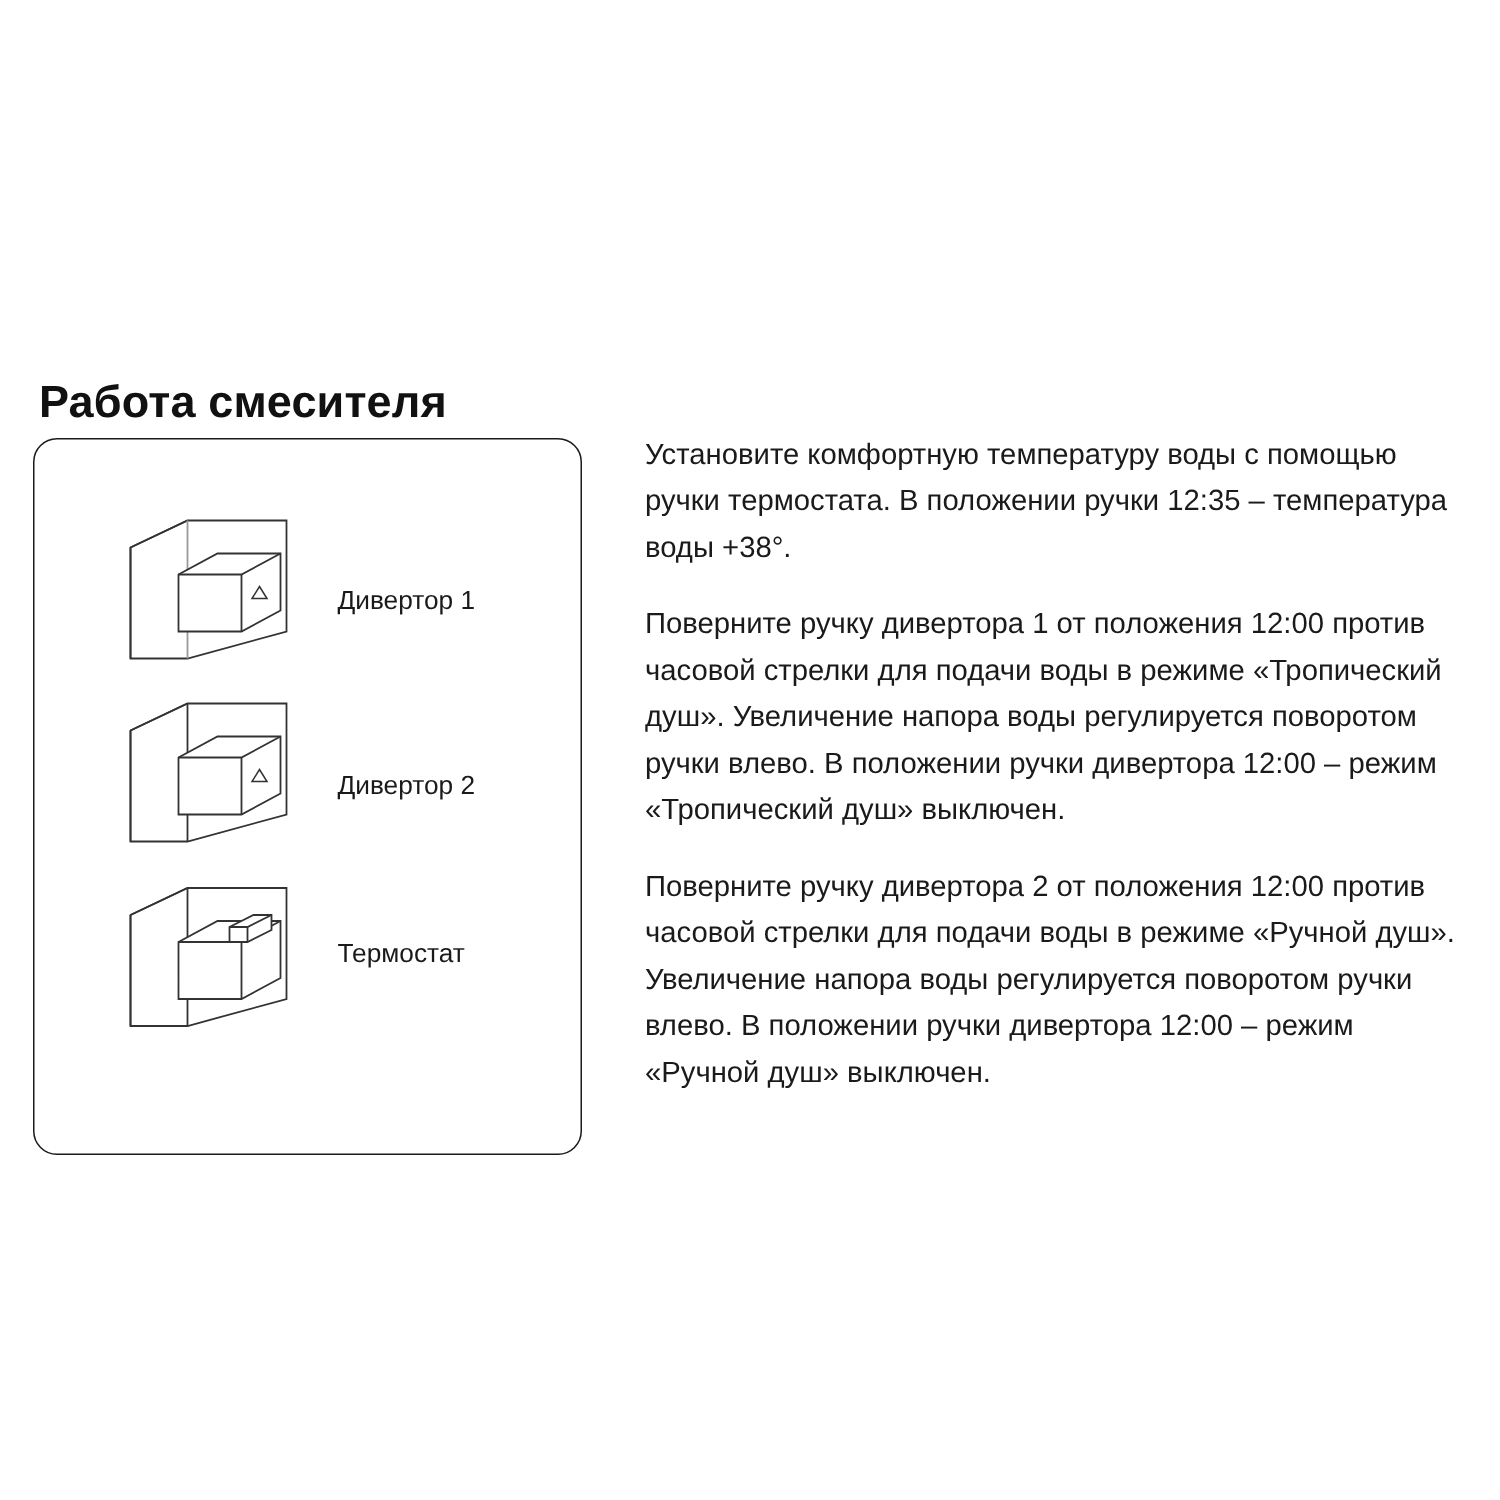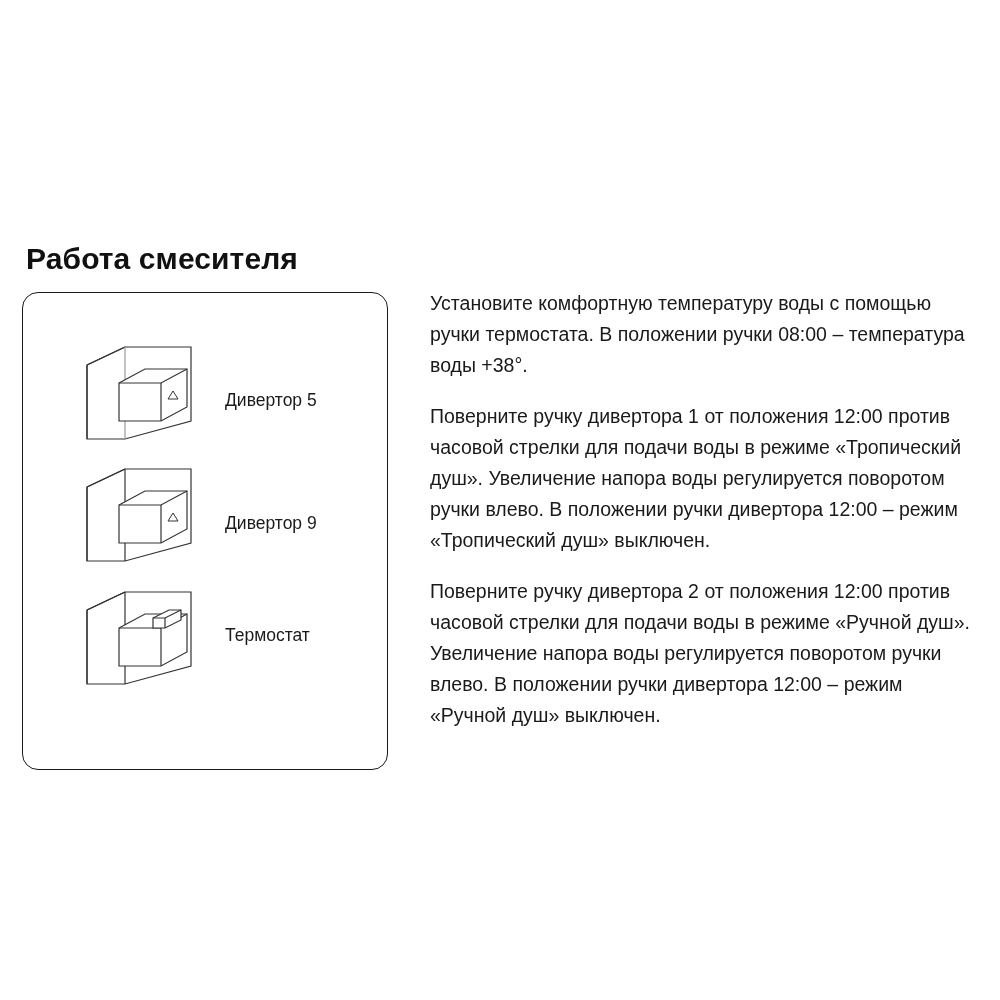--- a/index.html
+++ b/index.html
@@ -18,21 +18,21 @@
   .page {
     position: absolute;
     left: 0; top: 0;
     width: 1000px; height: 1000px;
   }
 
   
   .title {
     position: absolute;
     left: 26px;
-    top: 222px;
+    top: 232px;
     font-size: 30px;
     font-weight: bold;
     letter-spacing: 0.1px;
     color: #111111;
   }
 
   
   .panel {
     position: absolute;
     left: 22px;
@@ -101,37 +101,37 @@
           <path d="M42 4 L42 96" stroke="#9a9a9a" stroke-dasharray="0"></path>
 
           <path d="M36 40 L62 26 L104 26 L104 64 L78 78 L36 78 Z" fill="#ffffff"></path>
           <path d="M36 40 L78 40 L104 26"></path>
           <path d="M78 40 L78 78"></path>
 
           <path d="M90 48 L95 56 L85 56 Z" fill="none" stroke="#333333" stroke-width="1"></path>
         </svg>
       </span>
     </div>
-    <div class="unit-label label-1">Дивертор 5</div>
+    <div class="unit-label label-1">Дивертор 1</div>
 
     <div class="unit unit-2">
       <span>
         <svg width="130" height="108" viewBox="0 0 130 108" fill="none" stroke="#333333" stroke-width="1.2">
           <path d="M4 22 L42 4 L108 4 L108 78 L42 96 L4 96 Z" fill="#ffffff"></path>
           <path d="M4 22 L42 4"></path>
           <path d="M4 22 L4 96"></path>
           <path d="M42 4 L42 96"></path>
           <path d="M36 40 L62 26 L104 26 L104 64 L78 78 L36 78 Z" fill="#ffffff"></path>
           <path d="M36 40 L78 40 L104 26"></path>
           <path d="M78 40 L78 78"></path>
           <path d="M90 48 L95 56 L85 56 Z" fill="none" stroke="#333333" stroke-width="1"></path>
         </svg>
       </span>
     </div>
-    <div class="unit-label label-2">Дивертор 9</div>
+    <div class="unit-label label-2">Дивертор 2</div>
 
     <div class="unit unit-3">
       <span>
         <svg width="130" height="108" viewBox="0 0 130 108" fill="none" stroke="#333333" stroke-width="1.2">
           <path d="M4 22 L42 4 L108 4 L108 78 L42 96 L4 96 Z" fill="#ffffff"></path>
           <path d="M4 22 L42 4"></path>
           <path d="M4 22 L4 96"></path>
           <path d="M42 4 L42 96"></path>
           <path d="M36 40 L62 26 L104 26 L104 64 L78 78 L36 78 Z" fill="#ffffff"></path>
           <path d="M36 40 L78 40 L104 26"></path>
@@ -141,18 +141,18 @@
           <path d="M70 30 L82 30 L98 22"></path>
           <path d="M82 30 L82 40"></path>
         </svg>
       </span>
     </div>
     <div class="unit-label label-3">Термостат</div>
 
   </div>
 
   <div class="text-col">
-    <p class="para">Установите комфортную температуру воды с помощью ручки термостата. В положении ручки 08:00 – температура воды +38°.</p>
+    <p class="para">Установите комфортную температуру воды с помощью ручки термостата. В положении ручки 12:35 – температура воды +38°.</p>
     <p class="para">Поверните ручку дивертора 1 от положения 12:00 против часовой стрелки для подачи воды в режиме «Тропический душ». Увеличение напора воды регулируется поворотом ручки влево. В положении ручки дивертора 12:00 – режим «Тропический душ» выключен.</p>
     <p class="para">Поверните ручку дивертора 2 от положения 12:00 против часовой стрелки для подачи воды в режиме «Ручной душ». Увеличение напора воды регулируется поворотом ручки влево. В положении ручки дивертора 12:00 – режим «Ручной душ» выключен.</p>
   </div>
 
 </div>
 
 </body></html>

